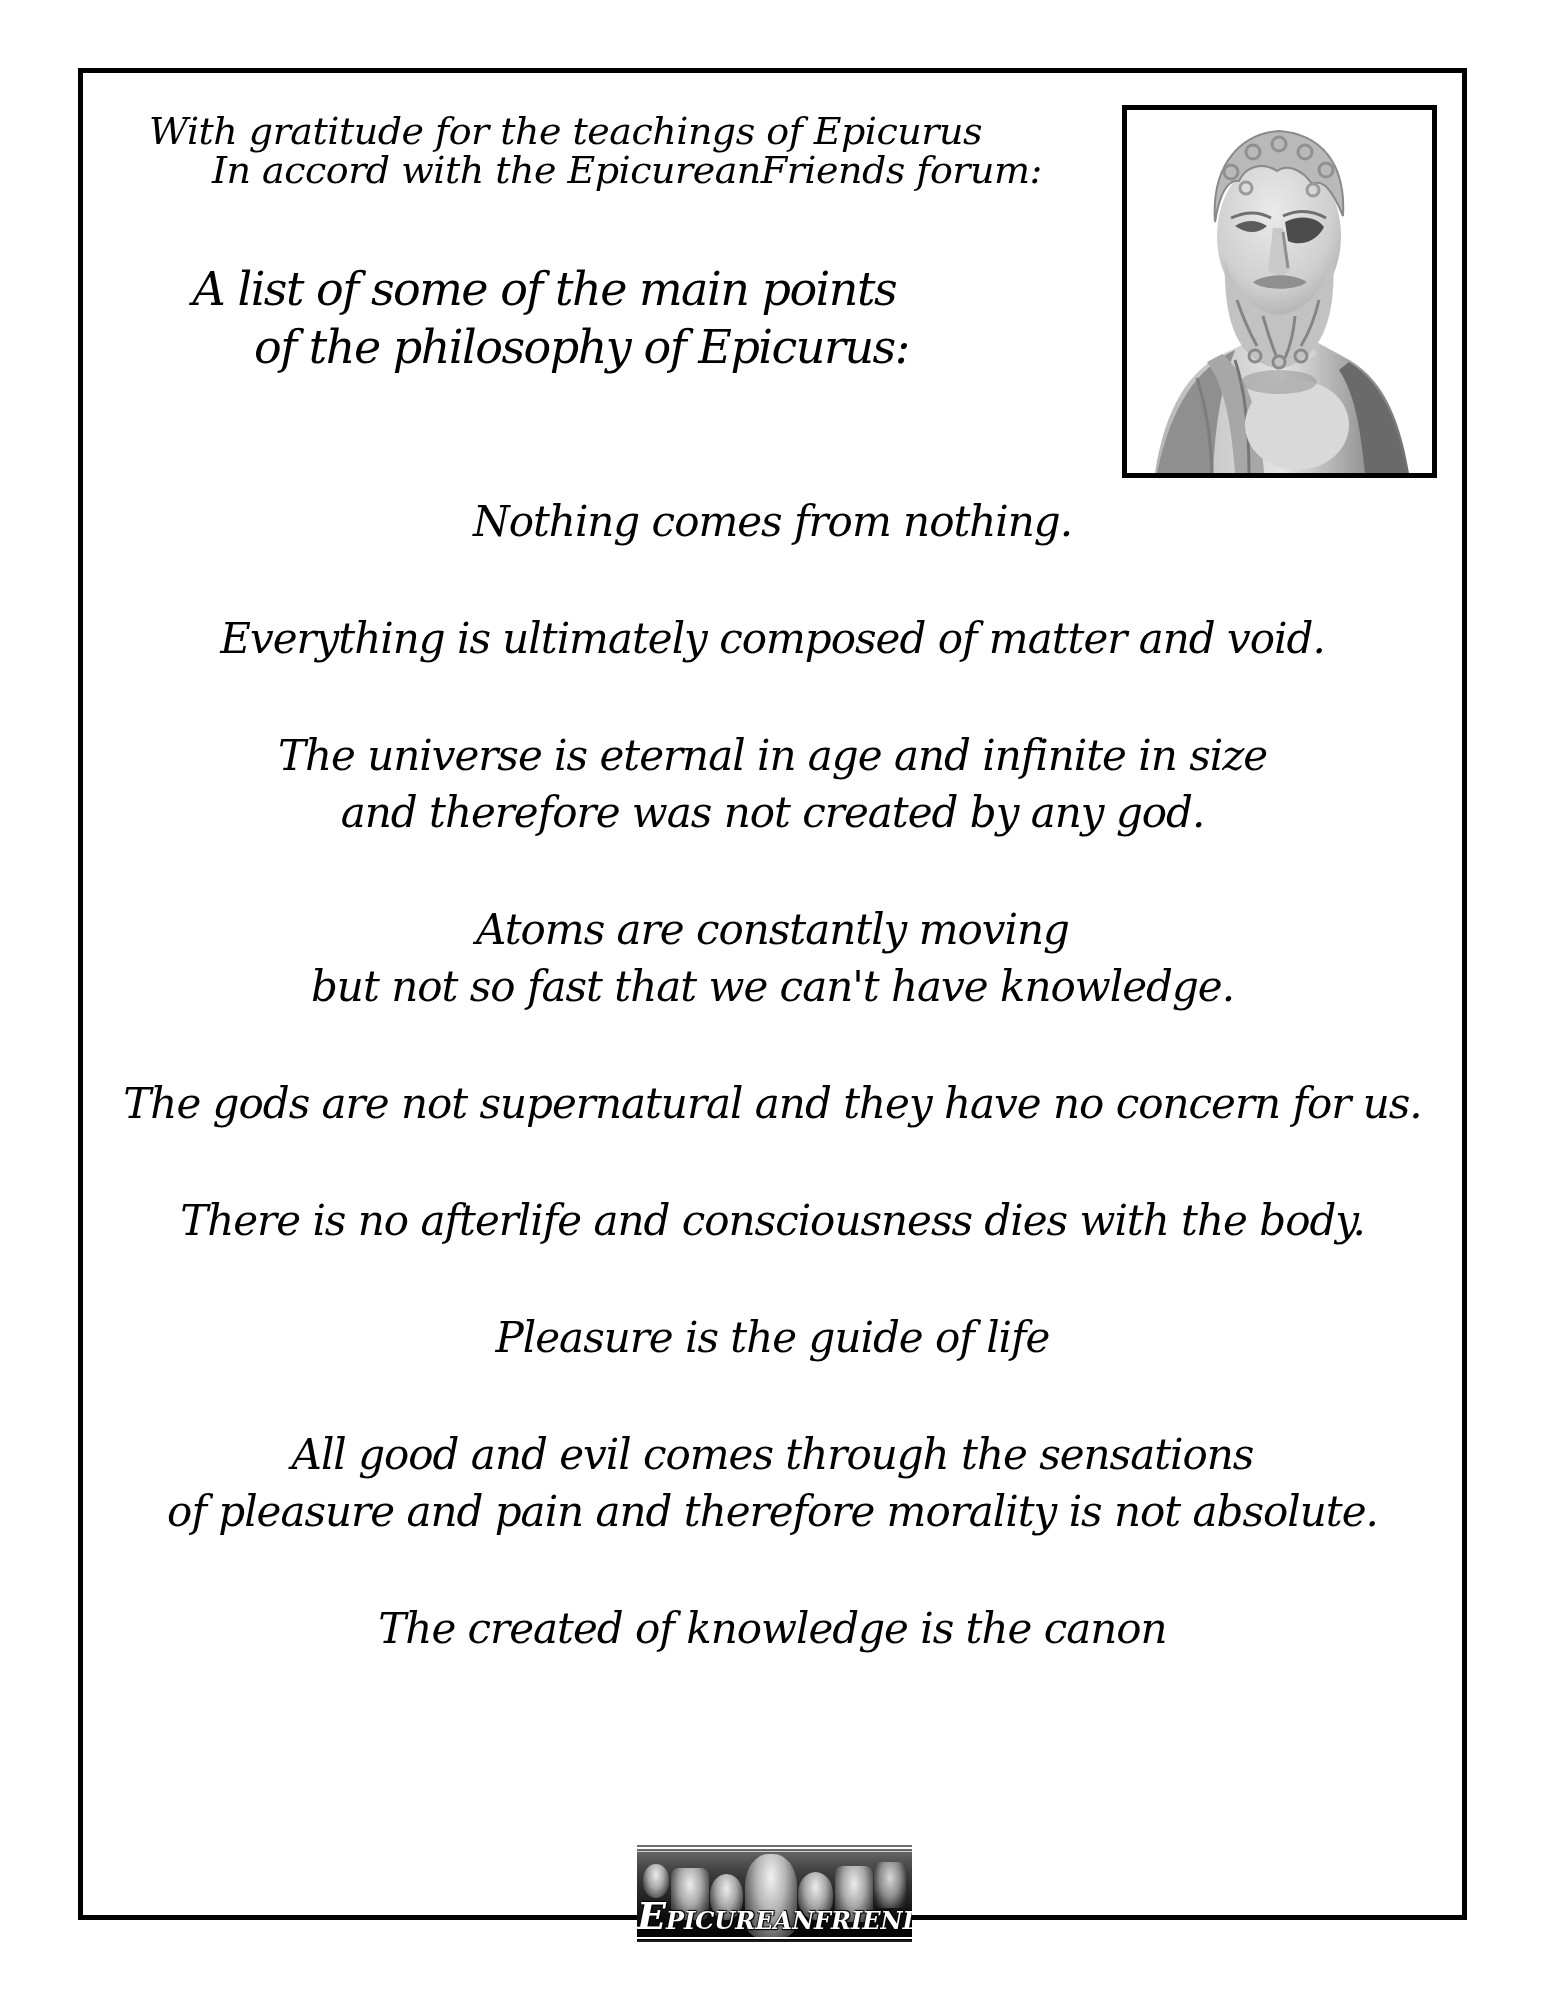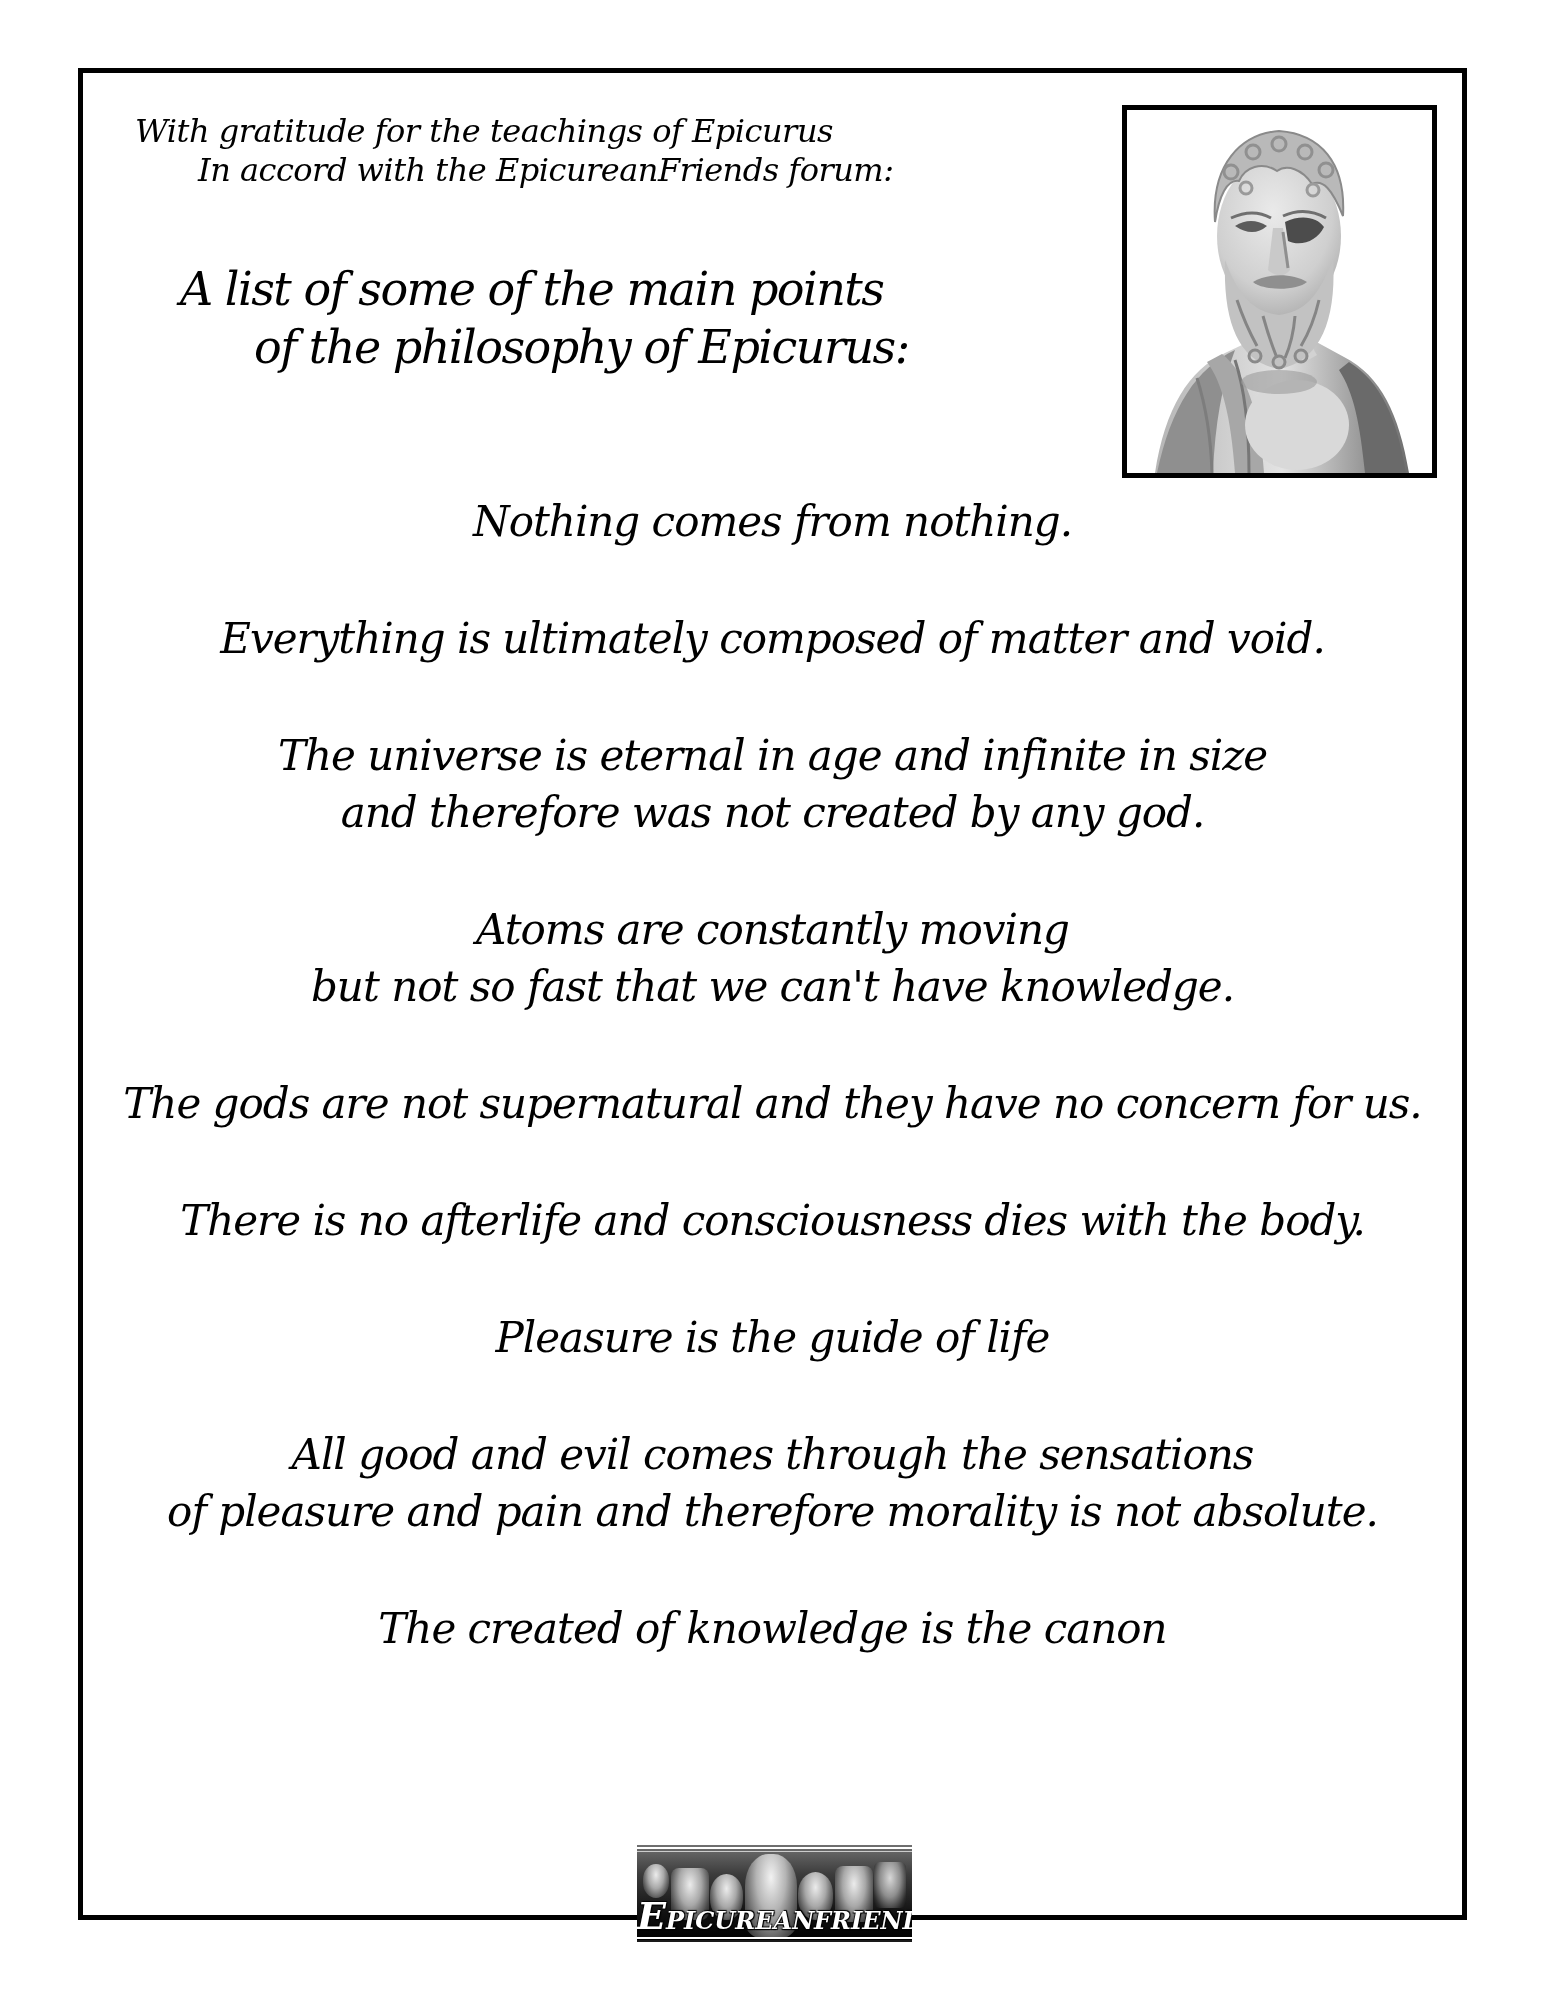--- a/index.html
+++ b/index.html
@@ -20,36 +20,37 @@
     position: absolute;
     left: 78px; top: 68px;
     width: 1389px; height: 1852px;
     border: 5px solid #000000;
     box-sizing: border-box;
   }
 
   
   .dedication {
     position: absolute;
-    left: 135px; top: 112px;
-    font-size: 32px;
+    left: 149px; top: 112px;
+    font-size: 38px;
     line-height: 39px;
     letter-spacing: -0.5px;
     white-space: nowrap;
   }
   .dedication .l2 { margin-left: 63px; }
 
   
   .title {
     position: absolute;
     left: 180px; top: 260px;
     font-size: 46px;
     line-height: 58px;
     letter-spacing: -1.5px;
     white-space: nowrap;
+    text-align: center;
   }
   .title .l2 { margin-left: 74px; }
 
   
   .bust {
     position: absolute;
     left: 1122px; top: 105px;
     width: 315px; height: 373px;
     border: 5px solid #000000;
     box-sizing: border-box;

